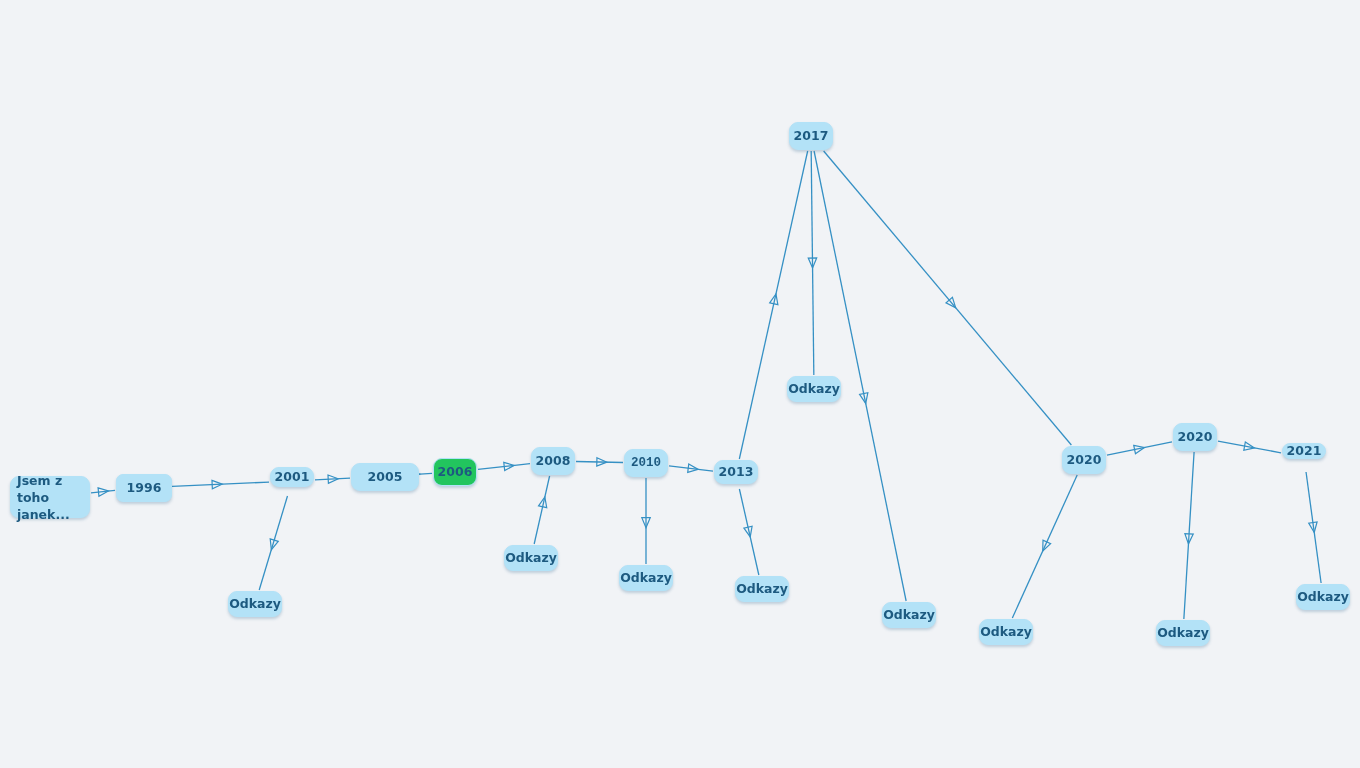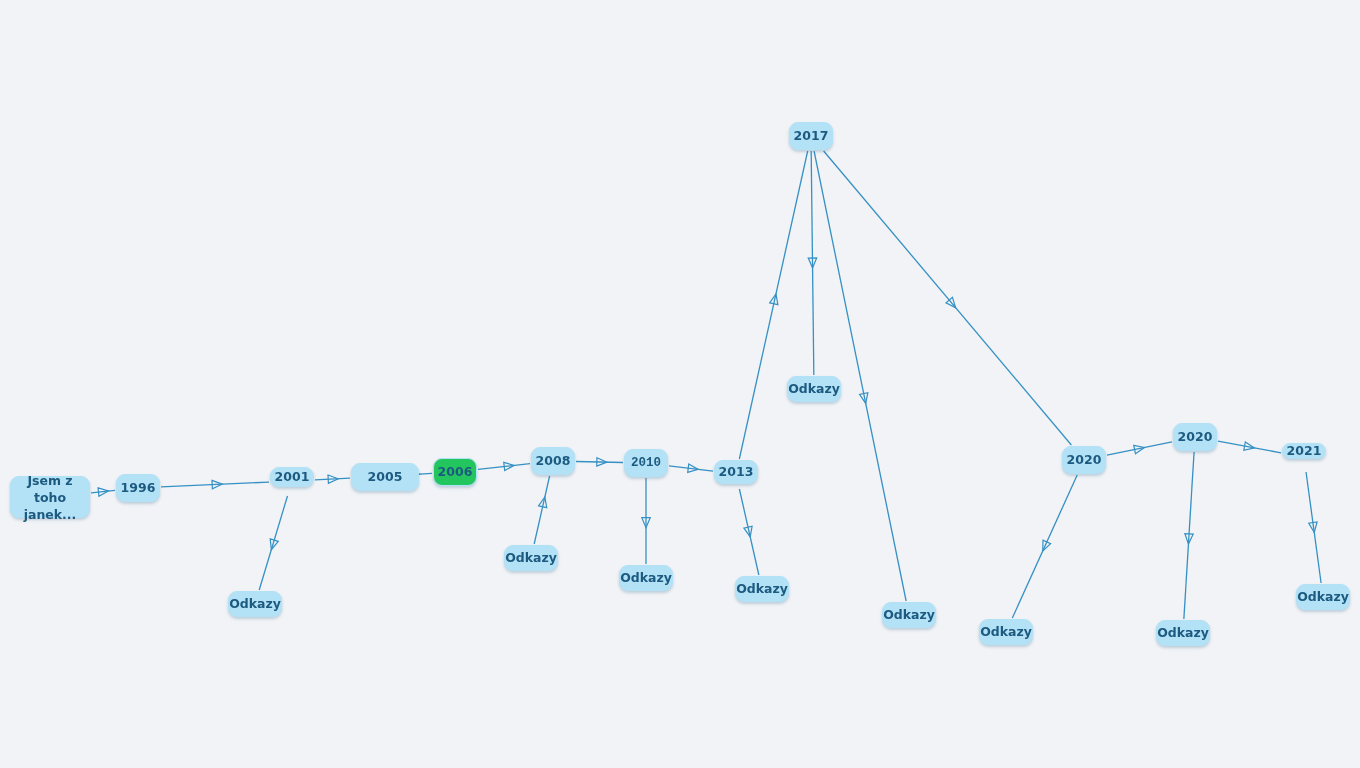--- a/index.html
+++ b/index.html
@@ -38,21 +38,21 @@
   .node {
     position: absolute;
     box-sizing: border-box;
     background: #b3e2f7;
     border: 1px solid #b3e2f7;
     border-radius: 9px;
     color: #1d5a80;
     font-weight: bold;
     font-size: 12.5px;
     line-height: 16px;
-    text-align: center;
+    text-align: left;
     display: flex;
     align-items: center;
     justify-content: center;
     box-shadow: 0 2px 3px rgba(60,110,150,0.28);
     white-space: pre-line;
     cursor: pointer;
     user-select: none;
   }
   .node.multiline {
     line-height: 17px;
@@ -141,21 +141,21 @@
         <polygon points="-5,-4.2 5,0 -5,4.2" fill="none" stroke="#3590c4" stroke-width="1.2" stroke-linejoin="miter" transform="translate(1249.5,447) rotate(10.397333522436385)"></polygon>
       </g>
       <g>
         <line x1="1306.0357142857142" y1="472" x2="1321.1" y2="583" stroke="#3590c4" stroke-width="1.3"></line>
         <polygon points="-5,-4.2 5,0 -5,4.2" fill="none" stroke="#3590c4" stroke-width="1.2" stroke-linejoin="miter" transform="translate(1313.567857142857,527.5) rotate(82.2713630040484)"></polygon>
       </g>
     </svg>
   <div id="node-layer">
       <div class="node multiline" style="left: 10px; top: 476px; width: 80px; height: 42px; background: rgb(179, 226, 247); border-color: rgb(179, 226, 247); color: rgb(29, 90, 128);">Jsem z toho
 janek...</div>
-      <div class="node" style="left: 116px; top: 474px; width: 44px; height: 28px; background: rgb(179, 226, 247); border-color: rgb(179, 226, 247); color: rgb(29, 90, 128);">1996</div>
+      <div class="node" style="left: 116px; top: 474px; width: 56px; height: 28px; background: rgb(179, 226, 247); border-color: rgb(179, 226, 247); color: rgb(29, 90, 128); border-radius: 7px;">1996</div>
       <div class="node" style="left: 270px; top: 467px; width: 44px; height: 20px; background: rgb(179, 226, 247); border-color: rgb(179, 226, 247); color: rgb(29, 90, 128);">2001</div>
       <div class="node" style="left: 228px; top: 591px; width: 54px; height: 26px; background: rgb(179, 226, 247); border-color: rgb(179, 226, 247); color: rgb(29, 90, 128);">Odkazy</div>
       <div class="node" style="left: 351px; top: 463px; width: 68px; height: 28px; background: rgb(179, 226, 247); border-color: rgb(179, 226, 247); color: rgb(29, 90, 128);">2005</div>
       <div class="node" style="left: 433px; top: 458px; width: 44px; height: 28px; background: #22c55e; border-color: rgb(179, 226, 247); color: rgb(29, 90, 128);">2006</div>
       <div class="node" style="left: 531px; top: 447px; width: 44px; height: 28px; background: rgb(179, 226, 247); border-color: rgb(179, 226, 247); color: rgb(29, 90, 128);">2008</div>
       <div class="node" style="left: 504px; top: 545px; width: 54px; height: 26px; background: rgb(179, 226, 247); border-color: rgb(179, 226, 247); color: rgb(29, 90, 128);">Odkazy</div>
       <div class="node" style="left: 624px; top: 449px; width: 44px; height: 28px; background: rgb(179, 226, 247); border-color: rgb(179, 226, 247); color: rgb(29, 90, 128); font-family: Liberation Mono, monospace;">2010</div>
       <div class="node" style="left: 619px; top: 565px; width: 54px; height: 26px; background: rgb(179, 226, 247); border-color: rgb(179, 226, 247); color: rgb(29, 90, 128);">Odkazy</div>
       <div class="node" style="left: 714px; top: 460px; width: 44px; height: 24px; background: rgb(179, 226, 247); border-color: rgb(179, 226, 247); color: rgb(29, 90, 128);">2013</div>
       <div class="node" style="left: 735px; top: 576px; width: 54px; height: 26px; background: rgb(179, 226, 247); border-color: rgb(179, 226, 247); color: rgb(29, 90, 128);">Odkazy</div>

